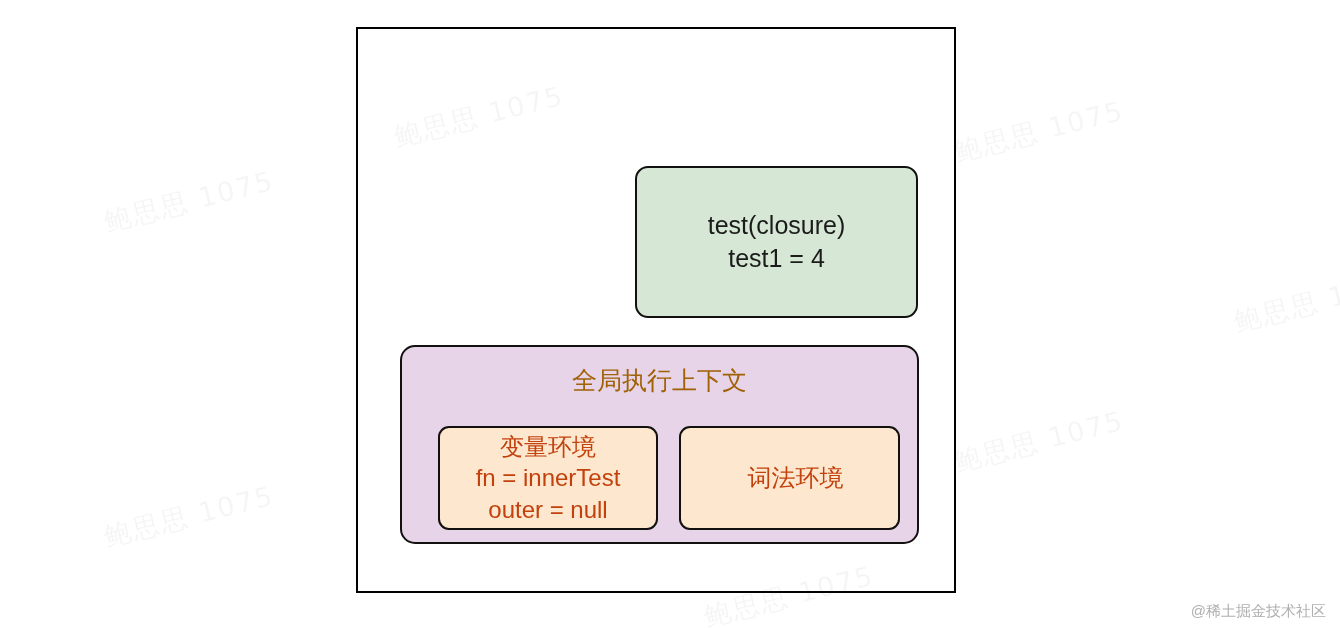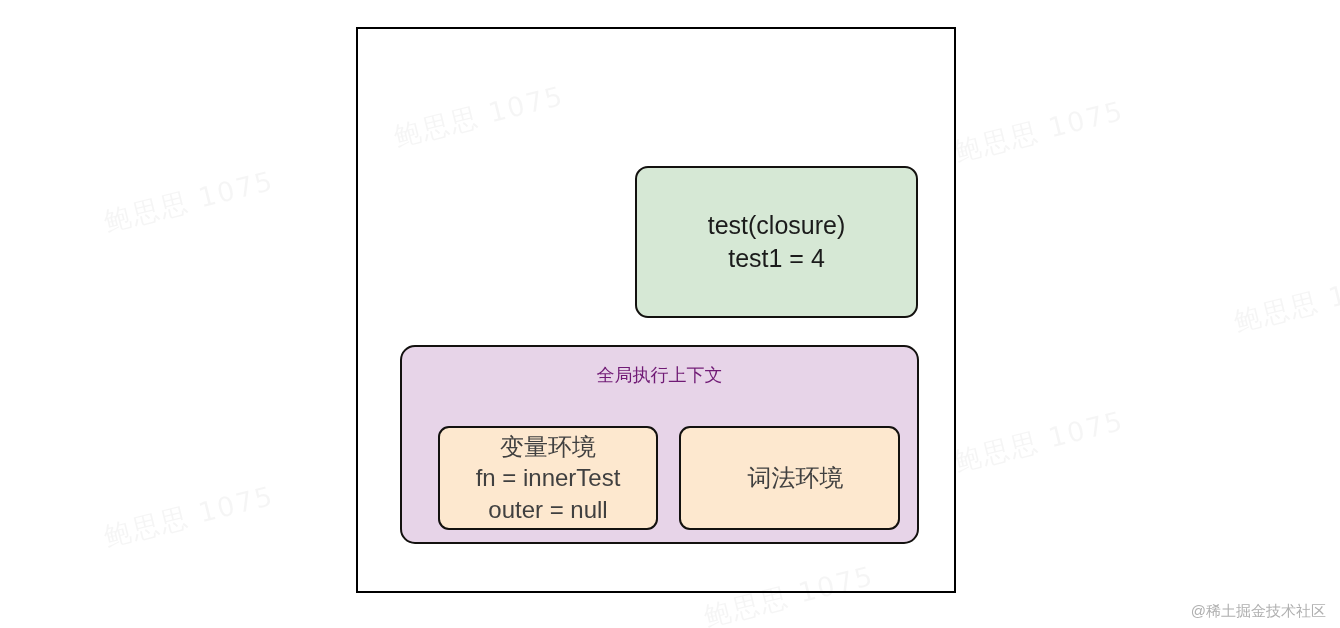--- a/index.html
+++ b/index.html
@@ -94,22 +94,22 @@
     width: 519px;
     height: 199px;
     background: #e7d4e8;
     border: 2px solid #13110f;
     border-radius: 15px;
     align-items: center;
     justify-content: flex-start;
     padding-top: 18px;
   }
   #global-context-title {
-    font-size: 18px;
-    color: #701a75;
+    font-size: 25px;
+    color: #a16207;
     line-height: 1.2;
     text-align: center;
     white-space: nowrap;
   }
 
   #env-row {
     position: absolute;
     left: 36px;
     top: 79px;
     width: 462px;
@@ -127,21 +127,21 @@
     border-radius: 11px;
     display: flex;
     flex-direction: column;
     align-items: center;
     justify-content: center;
   }
   #variable-env-box { width: 220px; }
   #lexical-env-box  { width: 221px; }
   .env-box .line {
     font-size: 24px;
-    color: #404040;
+    color: #c2410c;
     line-height: 1.3;
     text-align: center;
     white-space: nowrap;
   }
 
   
   #footer-credit {
     position: absolute;
     right: 14px;
     bottom: 7px;

